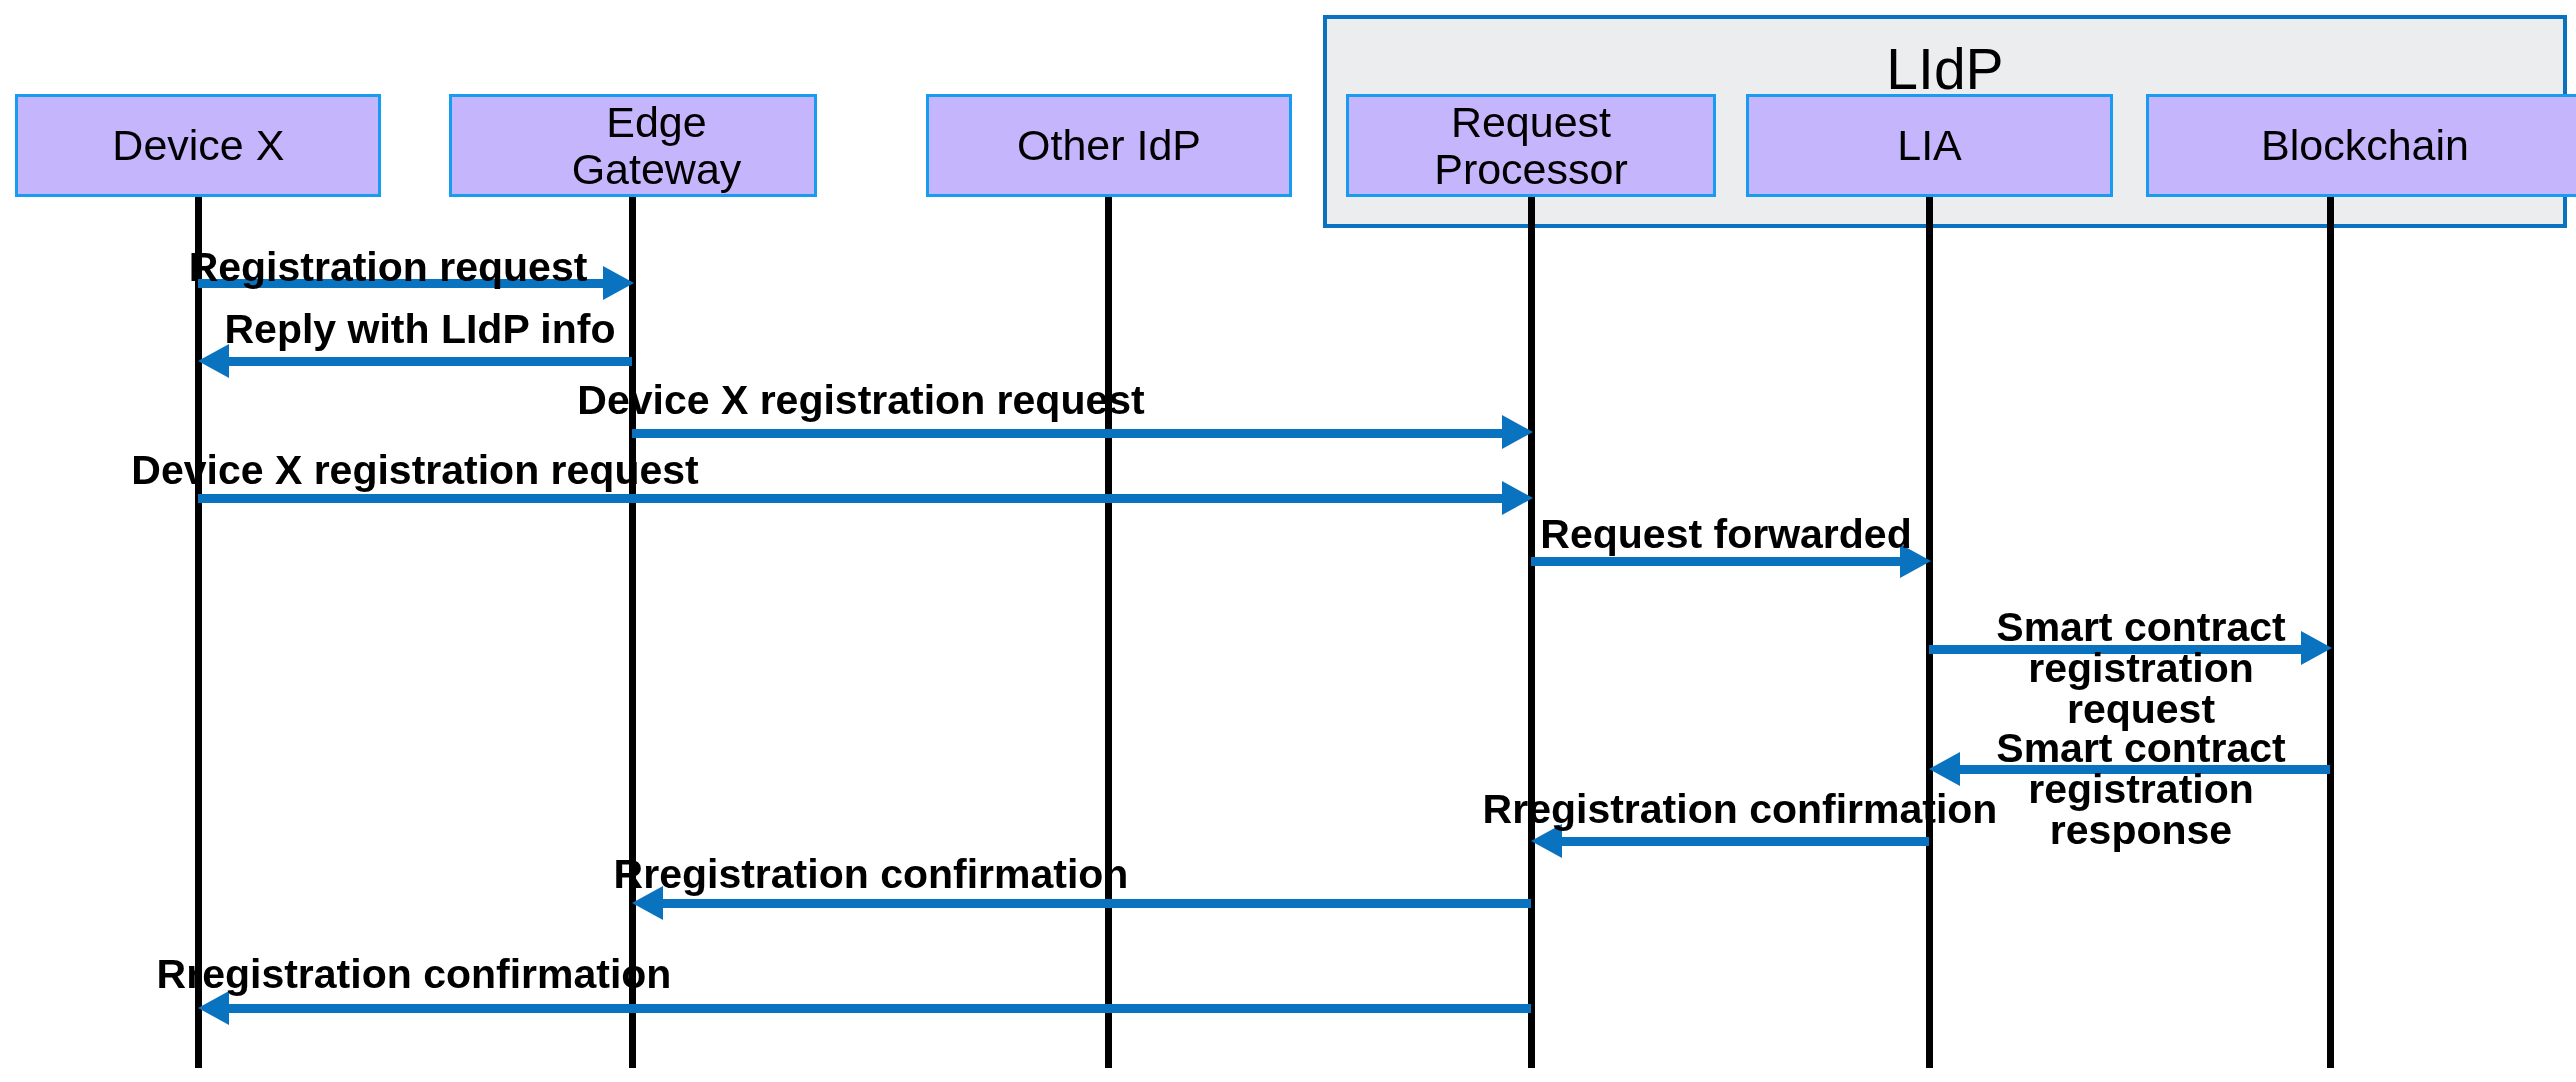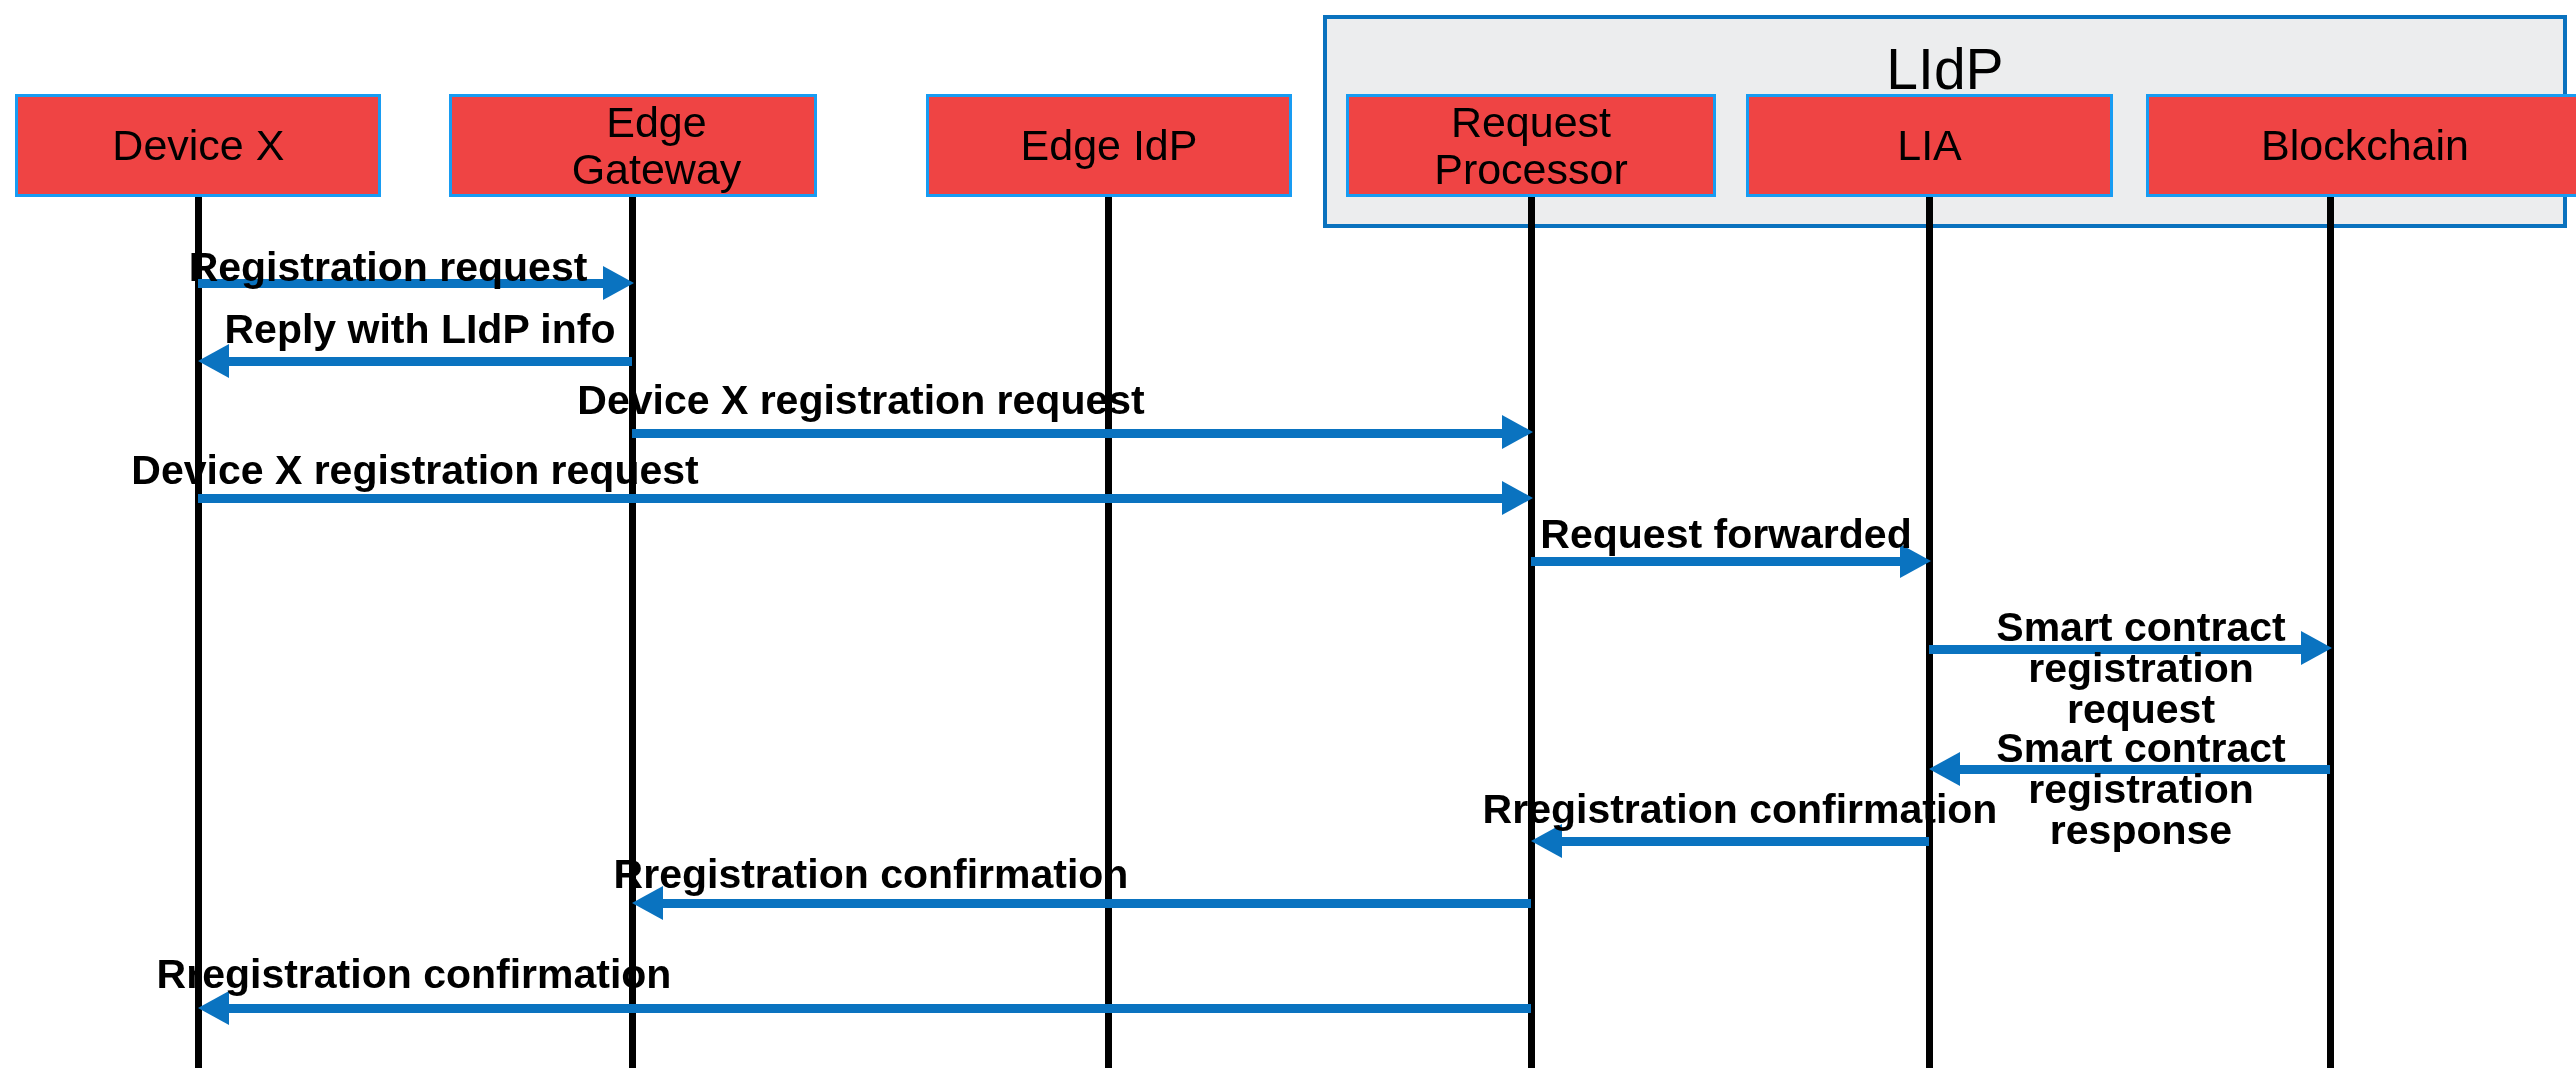--- a/index.html
+++ b/index.html
@@ -23,21 +23,21 @@
     position: absolute;
     left: 50%; top: 17.4px;
     transform: translateX(-50%);
     font-size: 57px;
     line-height: 64px;
     white-space: nowrap;
   }
   .actor-box {
     position: absolute;
     top: 94px; height: 103px;
-    background: #ef4444;
+    background: #c4b5fd;
     border: 3.3px solid #189CF2;
     box-sizing: border-box;
     display: flex; align-items: center; justify-content: center;
     text-align: center;
     font-size: 43px;
     line-height: 47px;
     white-space: pre-line;
     z-index: 3;
   }
   .lifeline {
@@ -90,21 +90,21 @@
   </div>
 
   <div class="actor-box" style="left:15.4px;width:366px;">
     <span>Device X</span>
   </div>
   <div class="actor-box" style="left:449px;width:368px;padding-left:47px;">
     <span>Edge
 Gateway</span>
   </div>
   <div class="actor-box" style="left:926px;width:366px;">
-    <span>Edge IdP</span>
+    <span>Other IdP</span>
   </div>
   <div class="actor-box" style="left:1346px;width:370px;">
     <span>Request
 Processor</span>
   </div>
   <div class="actor-box" style="left:1746px;width:367px;">
     <span>LIA</span>
   </div>
   <div class="actor-box" style="left:2146px;width:438px;">
     <span>Blockchain</span>

